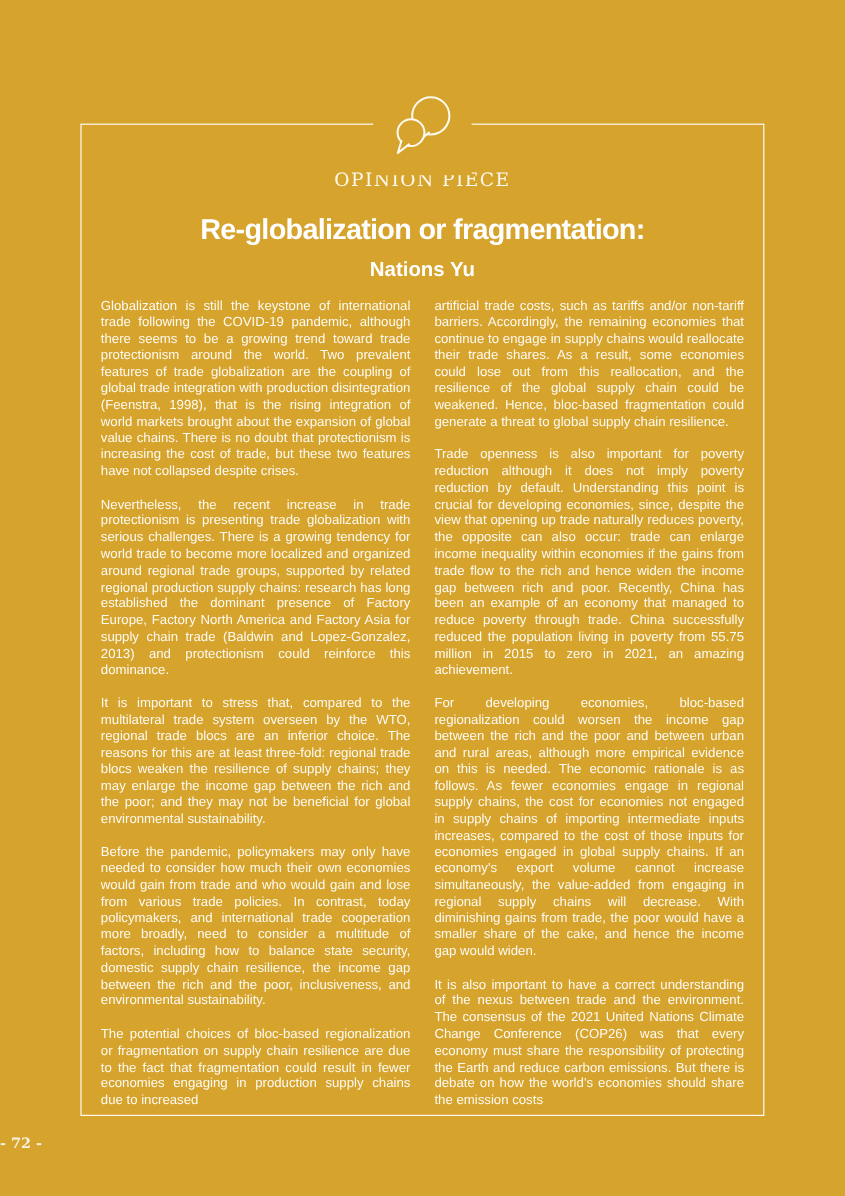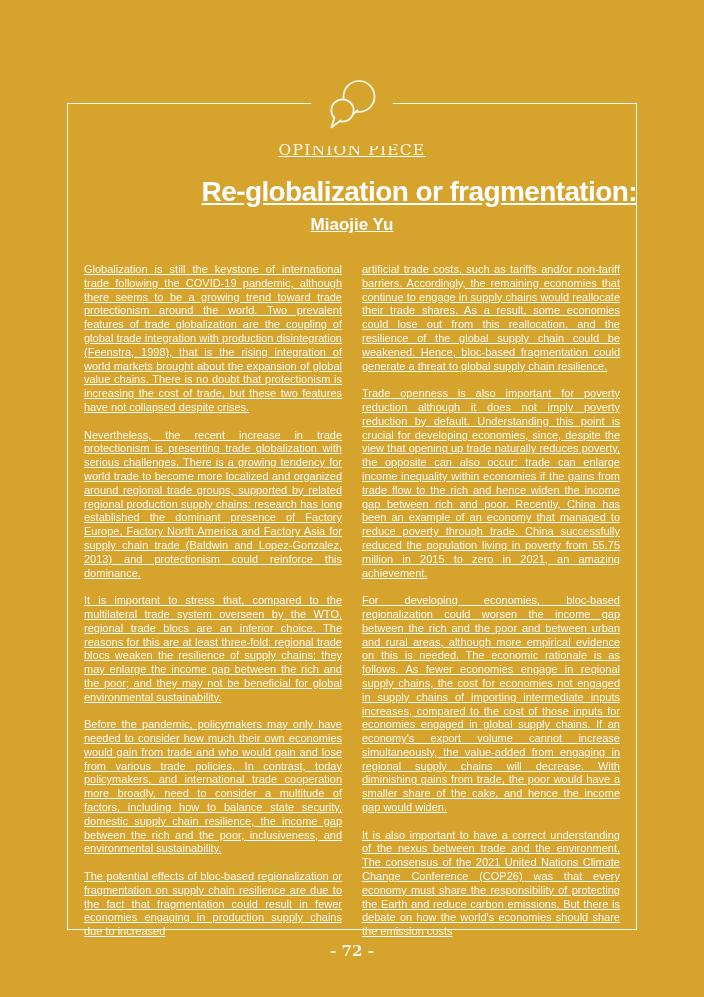--- a/index.html
+++ b/index.html
@@ -33,76 +33,74 @@
     display:flex;align-items:center;justify-content:center;
     z-index:2;
   }
   .content{
     position:absolute;
     left:67px;top:103px;
     width:570px;
     text-align:center;
     color:var(--ink);
     box-sizing:border-box;
-    text-decoration:underline;
   }
   .kicker{
     margin-top:37px;
     font-family:"DejaVu Serif", serif;
     font-size:15.5px;
     line-height:20px;
     letter-spacing:1.2px;
     color:var(--ink-soft);
   }
   .title{
     margin:16px 0 0 0;
-    font-size:28px;
+    font-size:24px;
     line-height:32px;
     font-weight:bold;
     letter-spacing:-0.6px;
     color:var(--ink);
-    text-align:right;
   }
   .author{
     margin-top:7px;
     font-size:17px;
     line-height:20px;
     font-weight:bold;
   }
   .affiliation{
     margin-top:4px;
     font-size:10px;
     line-height:13px;
     font-weight:bold;
     letter-spacing:0.1px;
   }
   .columns{
     display:flex;
     gap:20px;
     padding:0 17px;
-    margin-top:28px;
+    margin-top:14px;
     text-align:justify;
   }
   .col{flex:1;min-width:0;}
   .body-para{
     margin:0 0 13.8px 0;
     font-size:11px;
     line-height:13.8px;
     color:#FDFAF2;
     text-align:justify;
     text-justify:inter-word;
   }
   .page-number{
     position:absolute;
     left:0;right:0;
     bottom:37px;
-    text-align:center;
+    text-align:left;
     font-family:"DejaVu Serif", serif;
     font-weight:bold;
-    font-size:15px;
+    font-size:12px;
     color:#F8F1DF;
   }
   svg .stroke{stroke:#FDFAF2;stroke-width:1.7;fill:var(--gold);}
 </style>
 </head>
 <body>
 
 <div>
 
   <div class="frame"></div>
@@ -116,29 +114,29 @@
       <circle class="stroke" cx="20.5" cy="33.5" r="11.2"></circle>
       <path class="stroke" d="M12.5 40.5 L9.5 50.5 L18.8 43.3" stroke-linejoin="round" stroke-linecap="round"></path>
     </svg>
   </div>
 
   <div class="content">
     <div class="kicker">OPINION PIECE</div>
 
     <h1 class="title"><span>Re-globalization or fragmentation:</span><br></h1>
 
-    <div class="author">Miaojie Yu</div>
+    <div class="author">Nations Yu</div>
 
     <div class="columns">
       <div class="col">
           <p class="body-para">Globalization is still the keystone of international trade following the COVID-19 pandemic, although there seems to be a growing trend toward trade protectionism around the world. Two prevalent features of trade globalization are the coupling of global trade integration with production disintegration (Feenstra, 1998), that is the rising integration of world markets brought about the expansion of global value chains. There is no doubt that protectionism is increasing the cost of trade, but these two features have not collapsed despite crises.</p>
           <p class="body-para">Nevertheless, the recent increase in trade protectionism is presenting trade globalization with serious challenges. There is a growing tendency for world trade to become more localized and organized around regional trade groups, supported by related regional production supply chains: research has long established the dominant presence of Factory Europe, Factory North America and Factory Asia for supply chain trade (Baldwin and Lopez-Gonzalez, 2013) and protectionism could reinforce this dominance.</p>
           <p class="body-para">It is important to stress that, compared to the multilateral trade system overseen by the WTO, regional trade blocs are an inferior choice. The reasons for this are at least three-fold: regional trade blocs weaken the resilience of supply chains; they may enlarge the income gap between the rich and the poor; and they may not be beneficial for global environmental sustainability.</p>
           <p class="body-para">Before the pandemic, policymakers may only have needed to consider how much their own economies would gain from trade and who would gain and lose from various trade policies. In contrast, today policymakers, and international trade cooperation more broadly, need to consider a multitude of factors, including how to balance state security, domestic supply chain resilience, the income gap between the rich and the poor, inclusiveness, and environmental sustainability.</p>
-          <p class="body-para">The potential effects of bloc-based regionalization or fragmentation on supply chain resilience are due to the fact that fragmentation could result in fewer economies engaging in production supply chains due to increased</p>
+          <p class="body-para">The potential choices of bloc-based regionalization or fragmentation on supply chain resilience are due to the fact that fragmentation could result in fewer economies engaging in production supply chains due to increased</p>
         </div>
       <div class="col">
           <p class="body-para">artificial trade costs, such as tariffs and/or non-tariff barriers. Accordingly, the remaining economies that continue to engage in supply chains would reallocate their trade shares. As a result, some economies could lose out from this reallocation, and the resilience of the global supply chain could be weakened. Hence, bloc-based fragmentation could generate a threat to global supply chain resilience.</p>
           <p class="body-para">Trade openness is also important for poverty reduction although it does not imply poverty reduction by default. Understanding this point is crucial for developing economies, since, despite the view that opening up trade naturally reduces poverty, the opposite can also occur: trade can enlarge income inequality within economies if the gains from trade flow to the rich and hence widen the income gap between rich and poor. Recently, China has been an example of an economy that managed to reduce poverty through trade. China successfully reduced the population living in poverty from 55.75 million in 2015 to zero in 2021, an amazing achievement.</p>
           <p class="body-para">For developing economies, bloc-based regionalization could worsen the income gap between the rich and the poor and between urban and rural areas, although more empirical evidence on this is needed. The economic rationale is as follows. As fewer economies engage in regional supply chains, the cost for economies not engaged in supply chains of importing intermediate inputs increases, compared to the cost of those inputs for economies engaged in global supply chains. If an economy's export volume cannot increase simultaneously, the value-added from engaging in regional supply chains will decrease. With diminishing gains from trade, the poor would have a smaller share of the cake, and hence the income gap would widen.</p>
           <p class="body-para">It is also important to have a correct understanding of the nexus between trade and the environment. The consensus of the 2021 United Nations Climate Change Conference (COP26) was that every economy must share the responsibility of protecting the Earth and reduce carbon emissions. But there is debate on how the world's economies should share the emission costs</p>
         </div>
     </div>
   </div>
 

